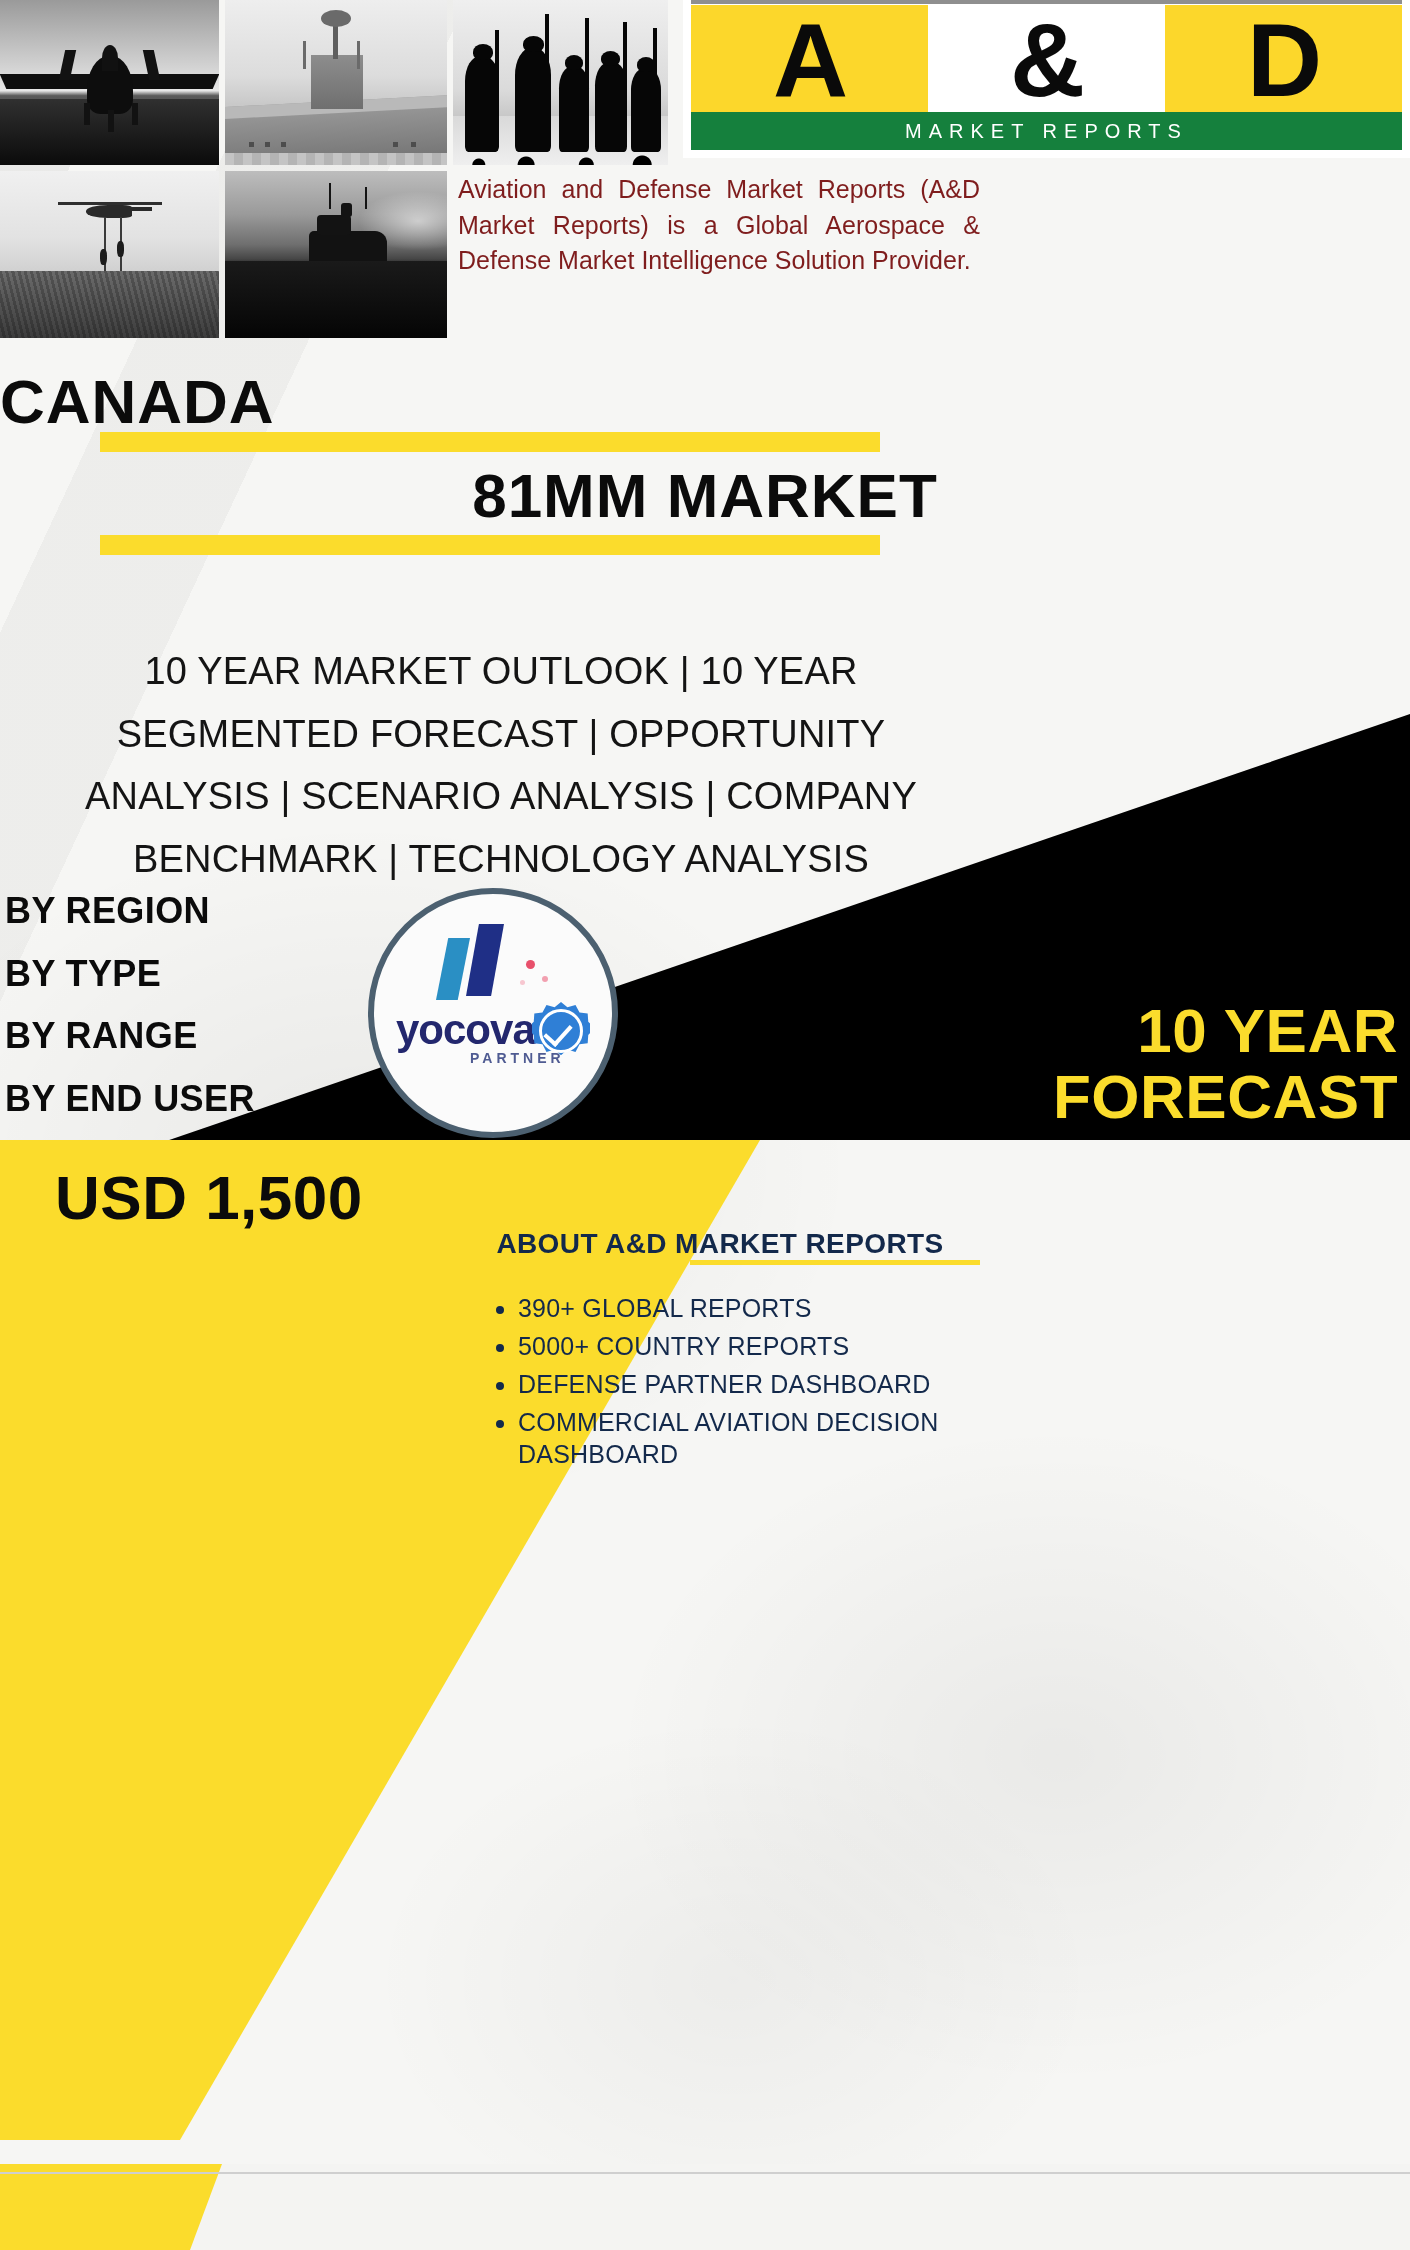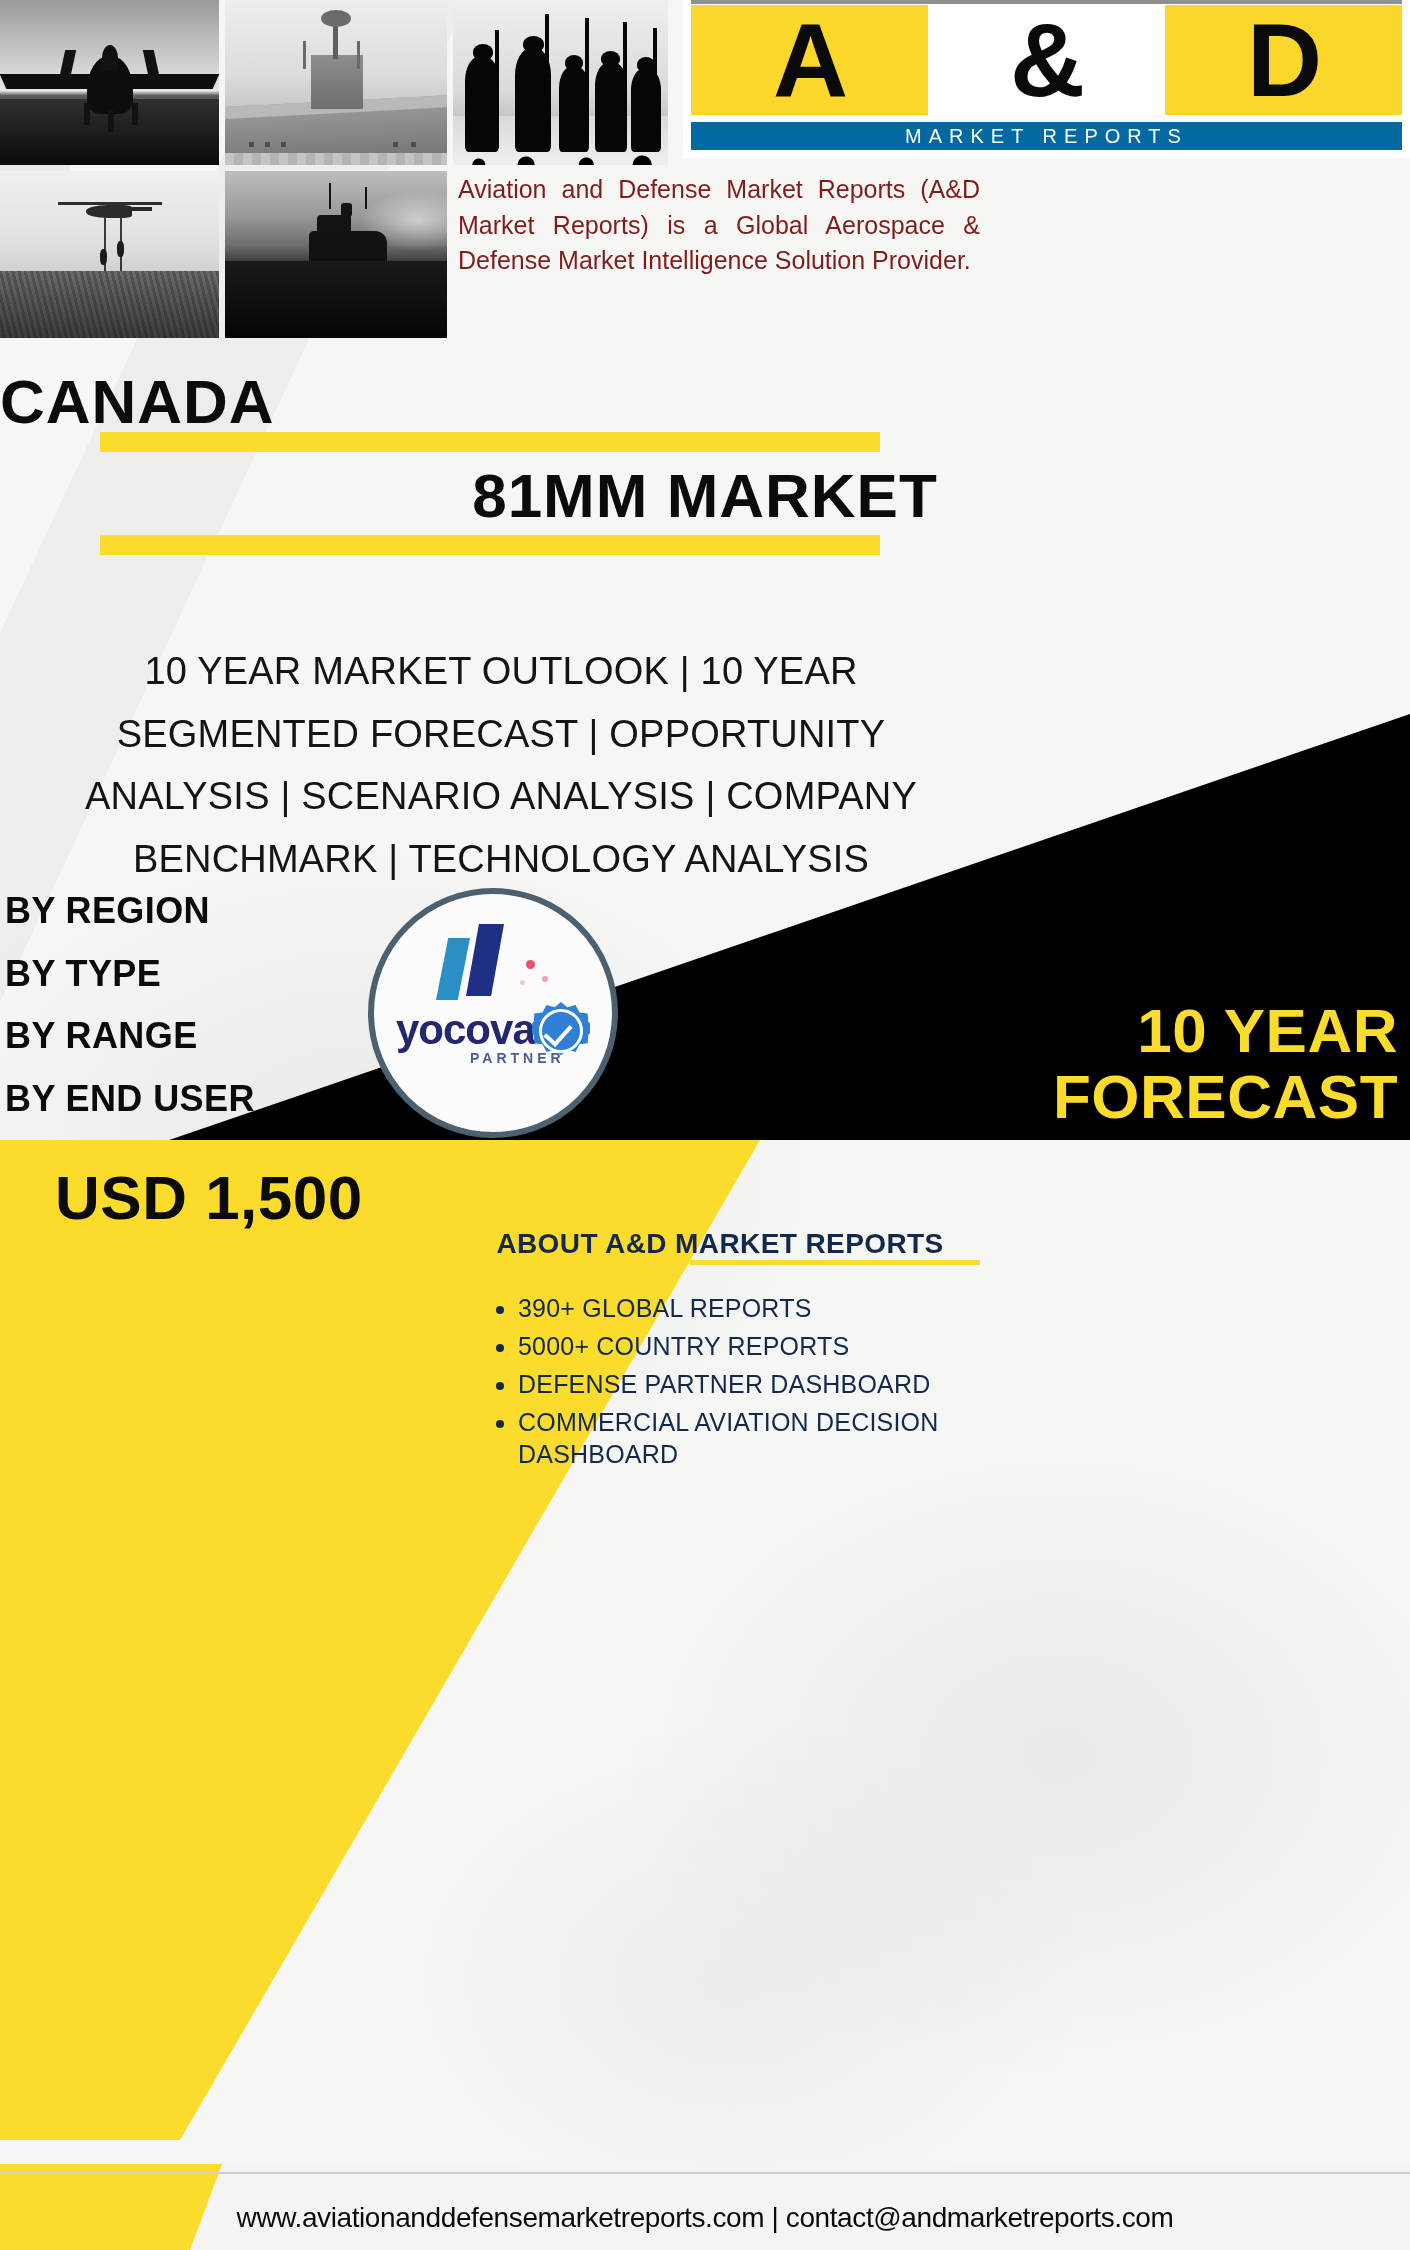--- a/index.html
+++ b/index.html
@@ -87,21 +87,21 @@
      background:linear-gradient(180deg,#1a1a1a,#050505),
      repeating-linear-gradient(82deg,rgba(255,255,255,.05) 0 2px,transparent 2px 5px);}
 
   
   .logo{position:absolute;right:0;top:0;width:727px;height:158px;background:#fff;}
   .logo-top{position:absolute;left:8px;top:5px;right:8px;height:110px;display:flex;}
   .logo-cell{flex:1;display:flex;align-items:center;justify-content:center;}
   .logo-cell.y{background:#fcd72b;}
   .logo-cell.w{background:#ffffff;}
   .logo-letter{font-family:"Liberation Sans", sans-serif;font-weight:700;font-size:104px;line-height:1;color:#0a0a0a;letter-spacing:-2px;}
-  .logo-bar{position:absolute;left:8px;right:8px;bottom:8px;height:28px;background:#0369a1;display:flex;align-items:center;justify-content:center;}
+  .logo-bar{position:absolute;left:8px;right:8px;bottom:8px;height:38px;background:#15803d;display:flex;align-items:center;justify-content:center;}
   .logo-bar span{color:#fff;font-size:20px;letter-spacing:7px;font-weight:400;}
   .logo-rule{position:absolute;left:8px;right:8px;top:0;height:4px;background:#8f8f8f;}
 
   
   .intro{position:absolute;left:458px;top:172px;width:522px;
     color:#7f1d1d;font-size:25px;line-height:1.42;text-align:justify;font-weight:400;}
 
   
   .country{position:absolute;left:0;right:0;top:366px;text-align:left;
     font-size:62px;font-weight:700;color:#0b0b0b;letter-spacing:1px;}
@@ -313,16 +313,15 @@
   <ul class="about-list">
     <li>390+ GLOBAL REPORTS</li>
     <li>5000+ COUNTRY REPORTS</li>
     <li>DEFENSE PARTNER DASHBOARD</li>
     <li>COMMERCIAL AVIATION DECISION DASHBOARD</li>
   </ul>
 
   <div class="footer-wrap">
     <div class="footer-yellow"></div>
     <div class="footer-rule"></div>
-    <div class="footer">www.aviationanddefensemarketreports.com | contact@andmarketreports.com</div>
   </div>
 
 </div>
 
 </body></html>

